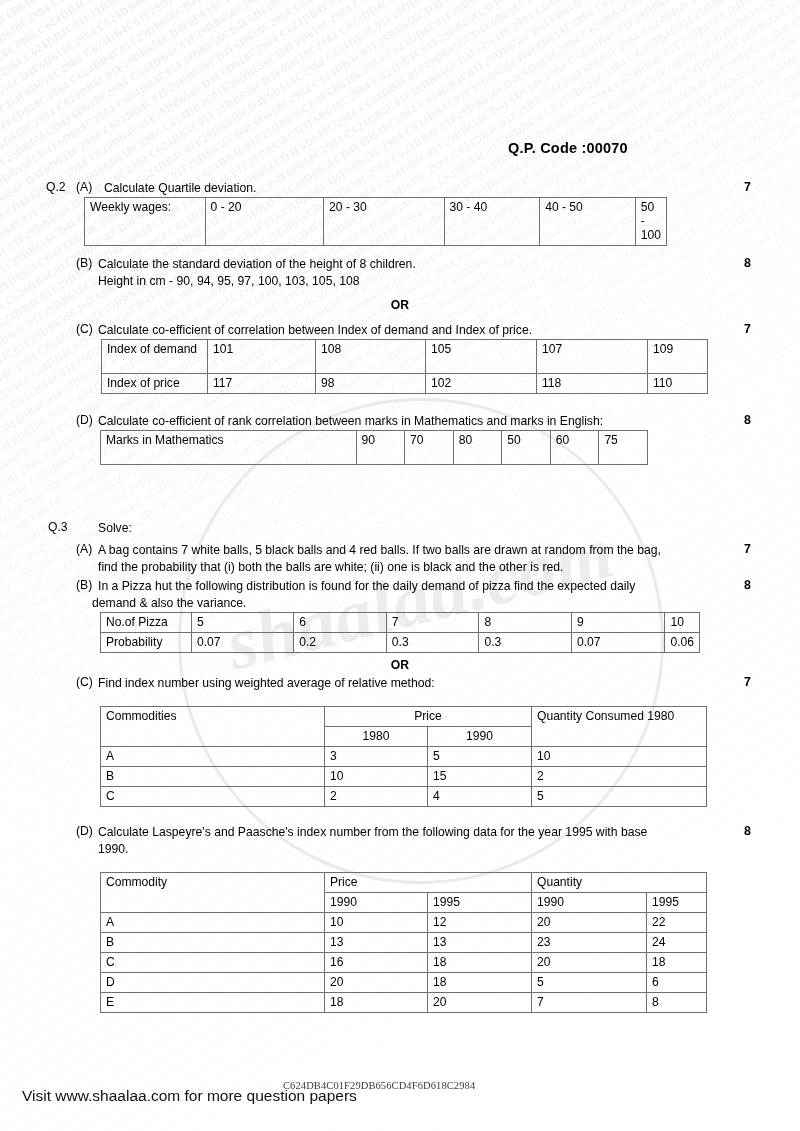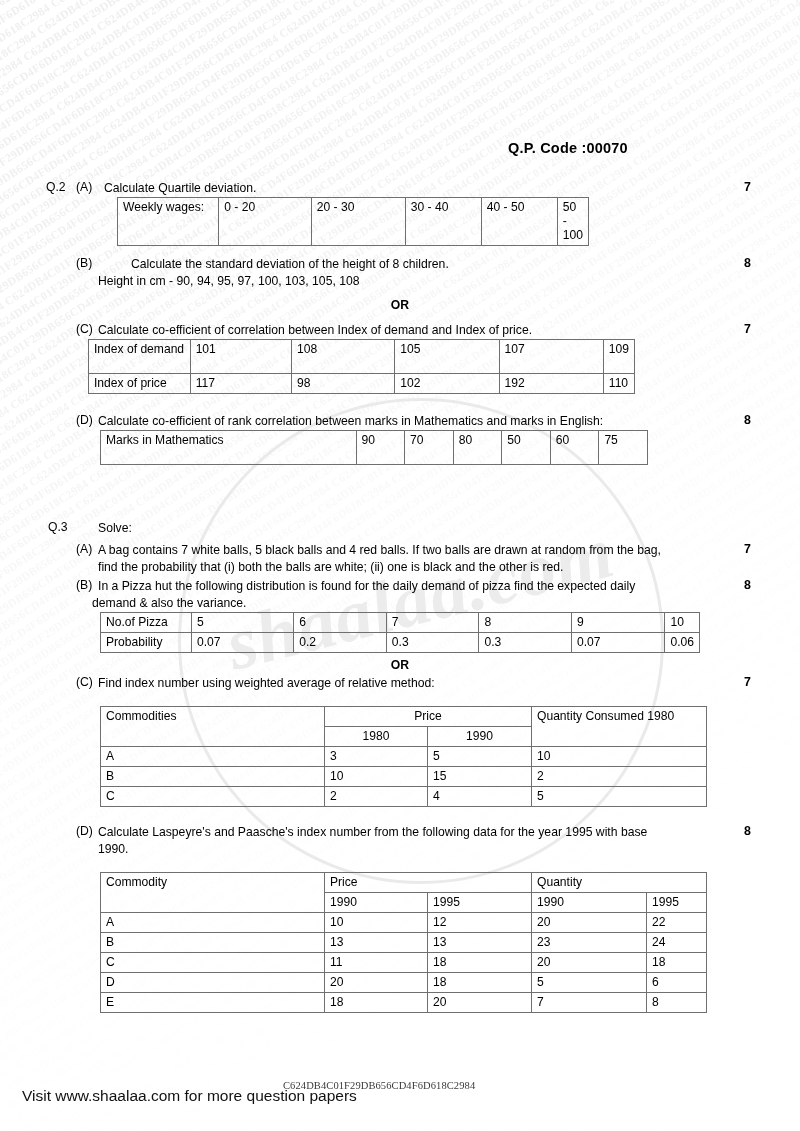--- a/index.html
+++ b/index.html
@@ -291,60 +291,60 @@
 
   <div id="content">
 
     <div class="qp-code">Q.P. Code :00070</div>
 
     <div class="qnum" style="left:46px; top:180px;">Q.2</div>
     <div class="qlabel" style="left:76px; top:180px;">(A)</div>
     <div class="qtext" style="left:104px; top:180px;">Calculate Quartile deviation.</div>
     <div class="marks" style="top:180px;">7</div>
 
-    <table class="q" style="left:117px; top:197px; width:472px;">
+    <table class="q" style="left:84px; top:197px; width:583px;">
       <tbody>
           <tr>
         <td style="width:110px;">Weekly wages:</td>
         <td style="width:108px;">0 - 20</td>
         <td style="width:110px;">20 - 30</td>
         <td style="width:85px;">30 - 40</td>
         <td style="width:85px;">40 - 50</td>
         <td>50 - 100</td>
       </tr>
     </tbody>
       </table>
 
     <div class="qlabel" style="left:76px; top:256px;">(B)</div>
-    <div class="qtext" style="left:98px; top:256px;margin-left:33px;">Calculate the standard deviation of the height of 8 children.</div>
+    <div class="qtext" style="left:98px; top:256px;">Calculate the standard deviation of the height of 8 children.</div>
     <div class="qtext" style="left:98px; top:273px;text-align:center;">Height in cm -  90, 94, 95, 97, 100, 103, 105, 108</div>
     <div class="marks" style="top:256px;">8</div>
 
     <div class="orline" style="top:298px;">OR</div>
 
     <div class="qlabel" style="left:76px; top:322px;">(C)</div>
     <div class="qtext" style="left:98px; top:322px;">Calculate co-efficient of correlation between Index of demand and Index of price.</div>
     <div class="marks" style="top:322px;">7</div>
 
-    <table class="q" style="left:88px; top:339px; width:547px;">
+    <table class="q" style="left:101px; top:339px; width:607px;">
       <tbody>
           <tr>
         <td style="width:95px; height:28px;">Index of demand</td>
         <td style="width:97px;">101</td>
         <td style="width:99px;">108</td>
         <td style="width:100px;">105</td>
         <td style="width:100px;">107</td>
         <td>109</td>
       </tr>
       <tr>
         <td>Index of price</td>
         <td>117</td>
         <td>98</td>
         <td>102</td>
-        <td>192</td>
+        <td>118</td>
         <td>110</td>
       </tr>
     </tbody>
       </table>
 
     <div class="qlabel" style="left:76px; top:413px;">(D)</div>
     <div class="qtext" style="left:98px; top:413px;">Calculate co-efficient of rank correlation between marks in Mathematics and marks in English:</div>
     <div class="marks" style="top:413px;">8</div>
 
     <table class="q" style="left:100px; top:430px; width:548px;">
@@ -462,21 +462,21 @@
       </tr>
       <tr>
         <td>B</td>
         <td>13</td>
         <td>13</td>
         <td>23</td>
         <td>24</td>
       </tr>
       <tr>
         <td>C</td>
-        <td>11</td>
+        <td>16</td>
         <td>18</td>
         <td>20</td>
         <td>18</td>
       </tr>
       <tr>
         <td>D</td>
         <td>20</td>
         <td>18</td>
         <td>5</td>
         <td>6</td>

